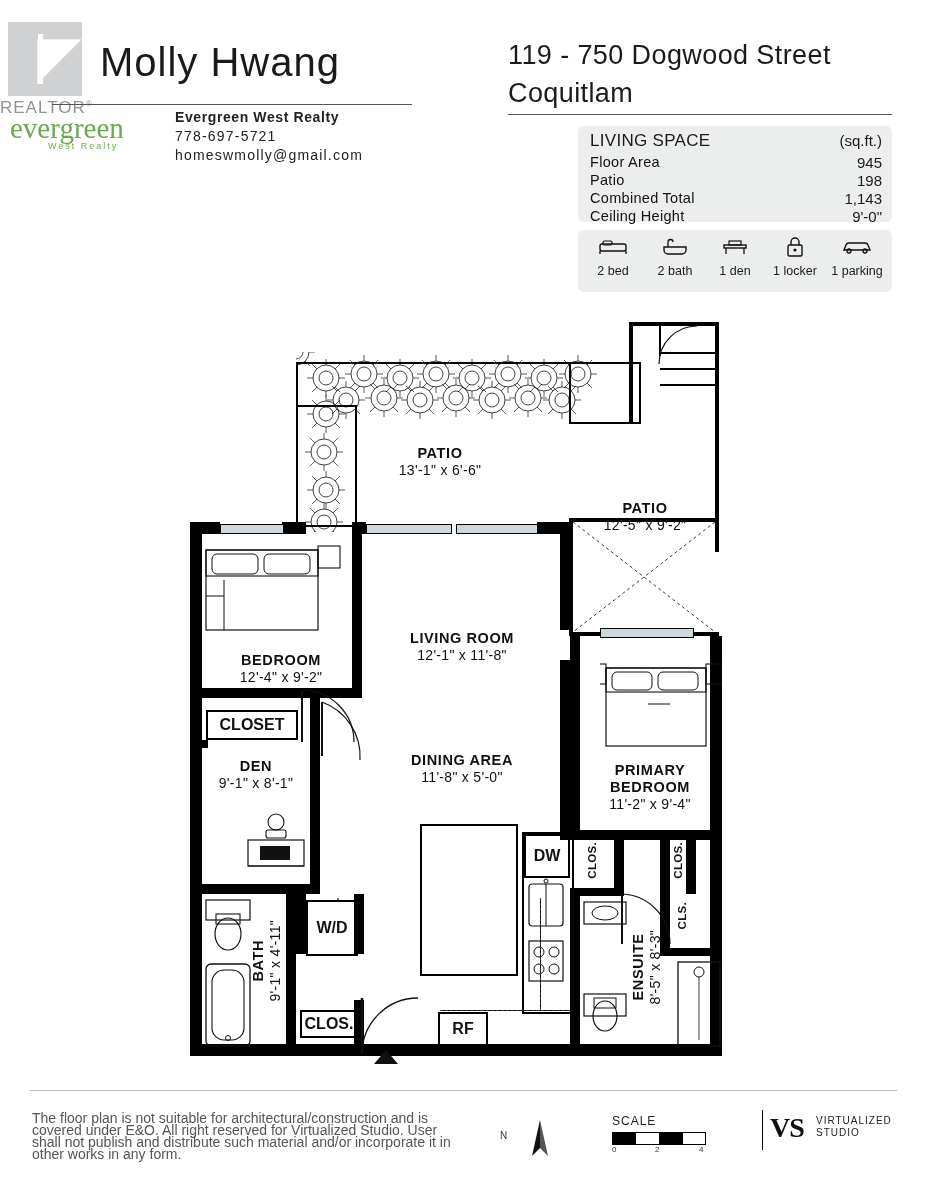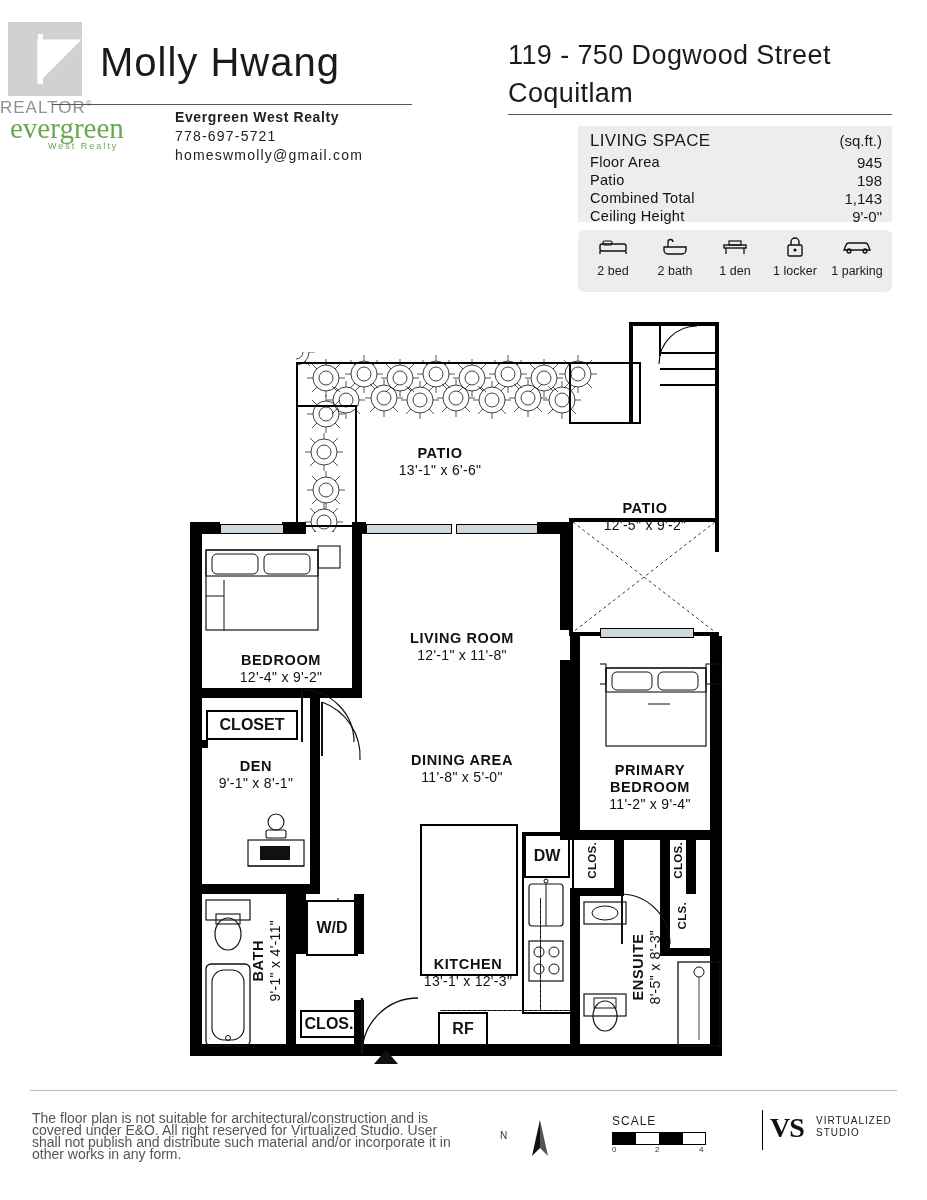--- a/index.html
+++ b/index.html
@@ -39,21 +39,21 @@
   .agency{position:absolute;left:175px;top:108px;line-height:19px;}
   .agency div{font-size:14px;letter-spacing:1.2px;color:#222;font-family:"Liberation Sans", sans-serif;}
   .agency .agency-name{font-weight:bold;letter-spacing:0.6px;}
 
   .addr1{position:absolute;left:508px;top:40px;font-size:27px;color:#1a1a1a;letter-spacing:0.4px;}
   .addr2{position:absolute;left:508px;top:78px;font-size:27px;color:#1a1a1a;letter-spacing:0.4px;}
   .addr-rule{position:absolute;left:508px;top:114px;width:384px;height:1px;background:#555;}
 
   .living-box{
     position:absolute;left:578px;top:126px;width:314px;height:96px;
-    background:#eceded;border-radius:0;
+    background:#eceded;border-radius:6px;
   }
   .living-title{position:absolute;left:12px;top:5px;font-size:17px;letter-spacing:0.3px;color:#1a1a1a;}
   .living-unit{position:absolute;right:10px;top:6px;font-size:15px;color:#1a1a1a;}
   .ls-row{position:absolute;left:12px;right:10px;font-size:15px;color:#1a1a1a;}
   .ls-row span.lbl{position:absolute;left:0;}
   .ls-row span.val{position:absolute;right:0;}
 
   .feat-box{
     position:absolute;left:578px;top:230px;width:314px;height:62px;
     background:#eceded;border-radius:6px;
@@ -379,24 +379,20 @@
   <div class="lbl" style="left:372px;top:330px;width:180px;">
     <div class="t">LIVING ROOM</div>
     <div class="d">12'-1" x 11'-8"</div>
   </div>
   <div class="lbl" style="left:372px;top:452px;width:180px;">
     <div class="t">DINING AREA</div>
     <div class="d">11'-8" x 5'-0"</div>
   </div>
 
   <div class="thinwall" style="left:420px;top:524px;width:94px;height:148px;background:#fff;border:2px solid #000;"></div>
-  <div class="lbl" style="left:378px;top:656px;width:180px;">
-    <div class="t">KITCHEN</div>
-    <div class="d">13'-1' x 12'-3"</div>
-  </div>
 
   <div class="wall" style="left:560px;top:234px;width:10px;height:96px;"></div>
   <div class="wall" style="left:560px;top:360px;width:10px;height:172px;"></div>
   <div class="thinwall" style="left:522px;top:532px;width:48px;height:178px;background:#fff;border:2px solid #000;"></div>
   <div class="boxtag" style="left:524px;top:534px;width:42px;height:40px;">
       <span>DW</span>
     </div>
   <svg style="position:absolute;left:526px;top:578px;" width="40" height="52">
     <rect x="3" y="6" width="34" height="42" rx="3" fill="none" stroke="#111" stroke-width="1.2"></rect>
     <line x1="20" y1="6" x2="20" y2="48" stroke="#111" stroke-width="1"></line>

